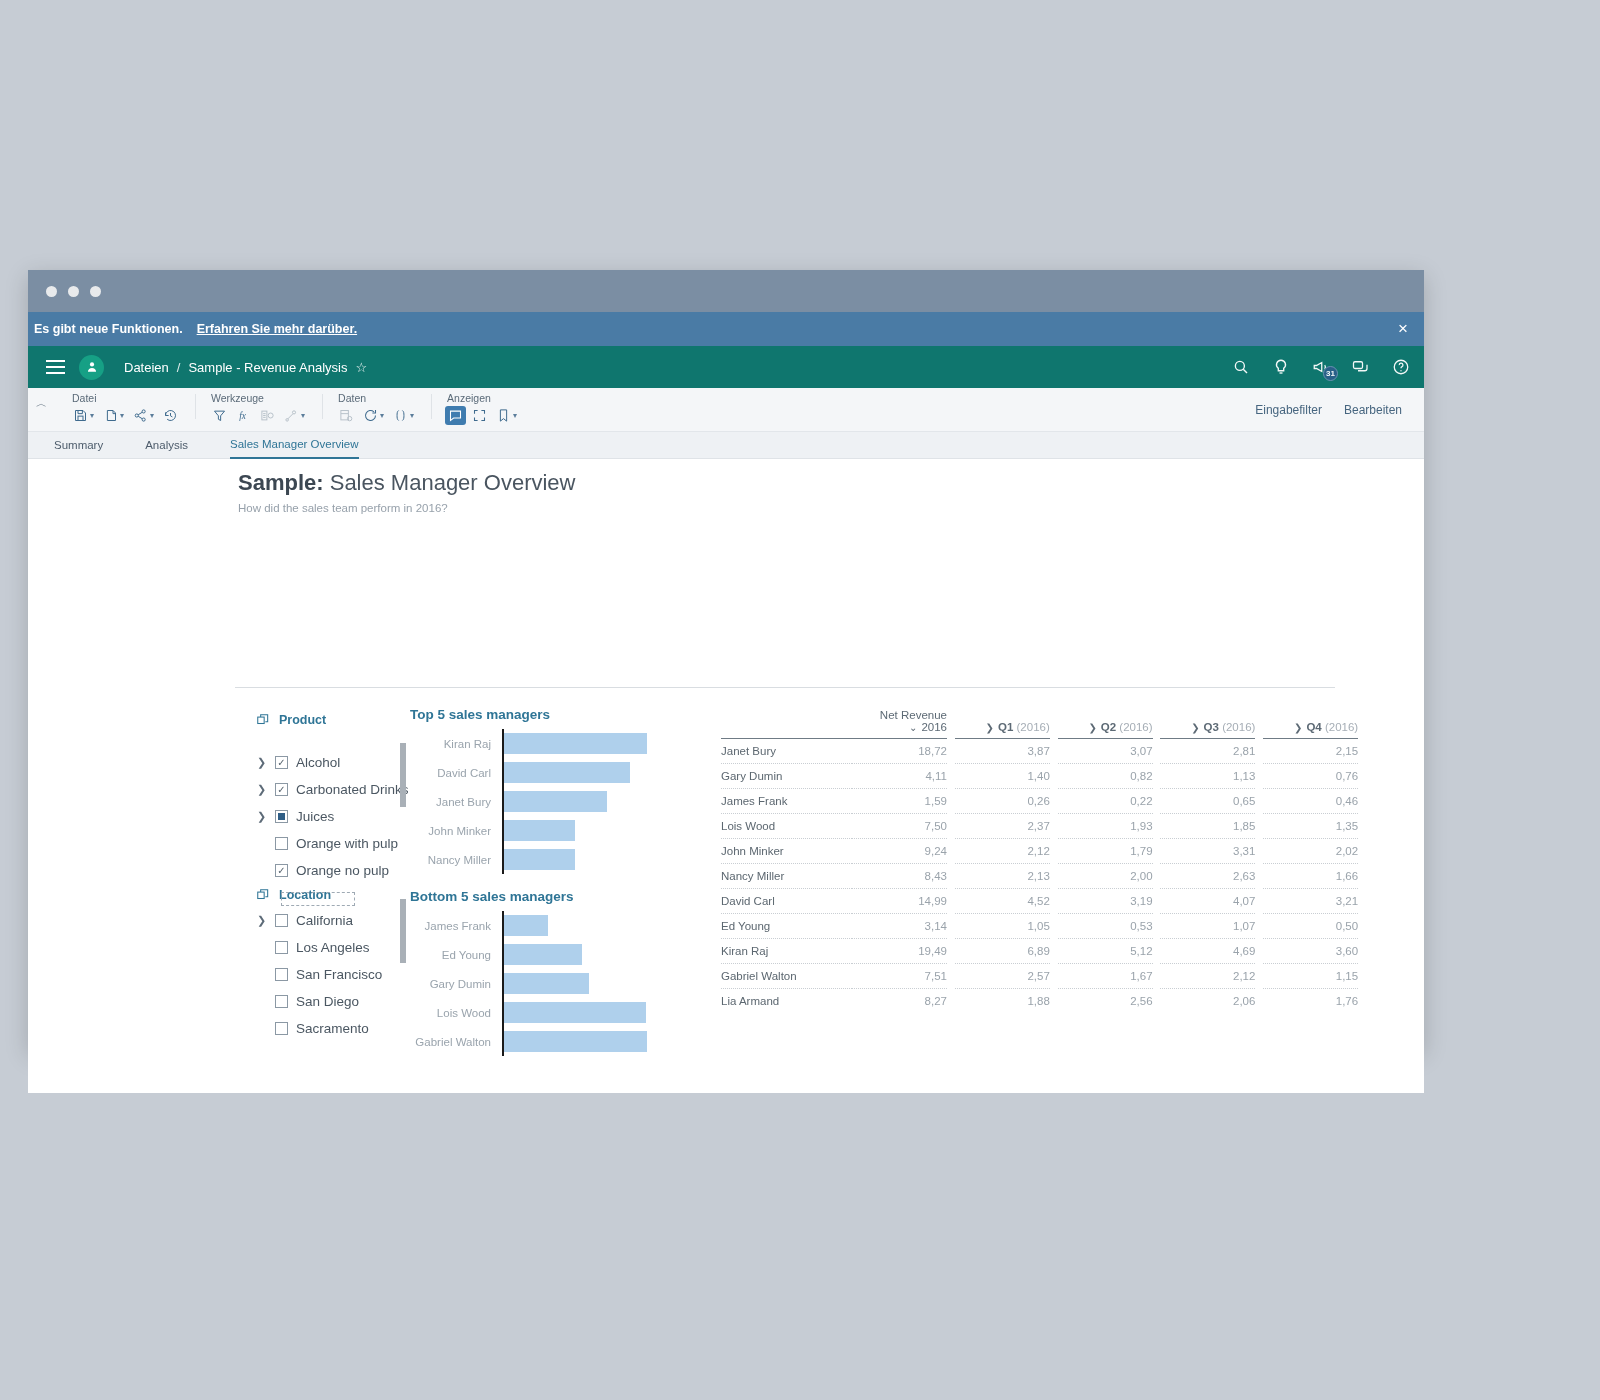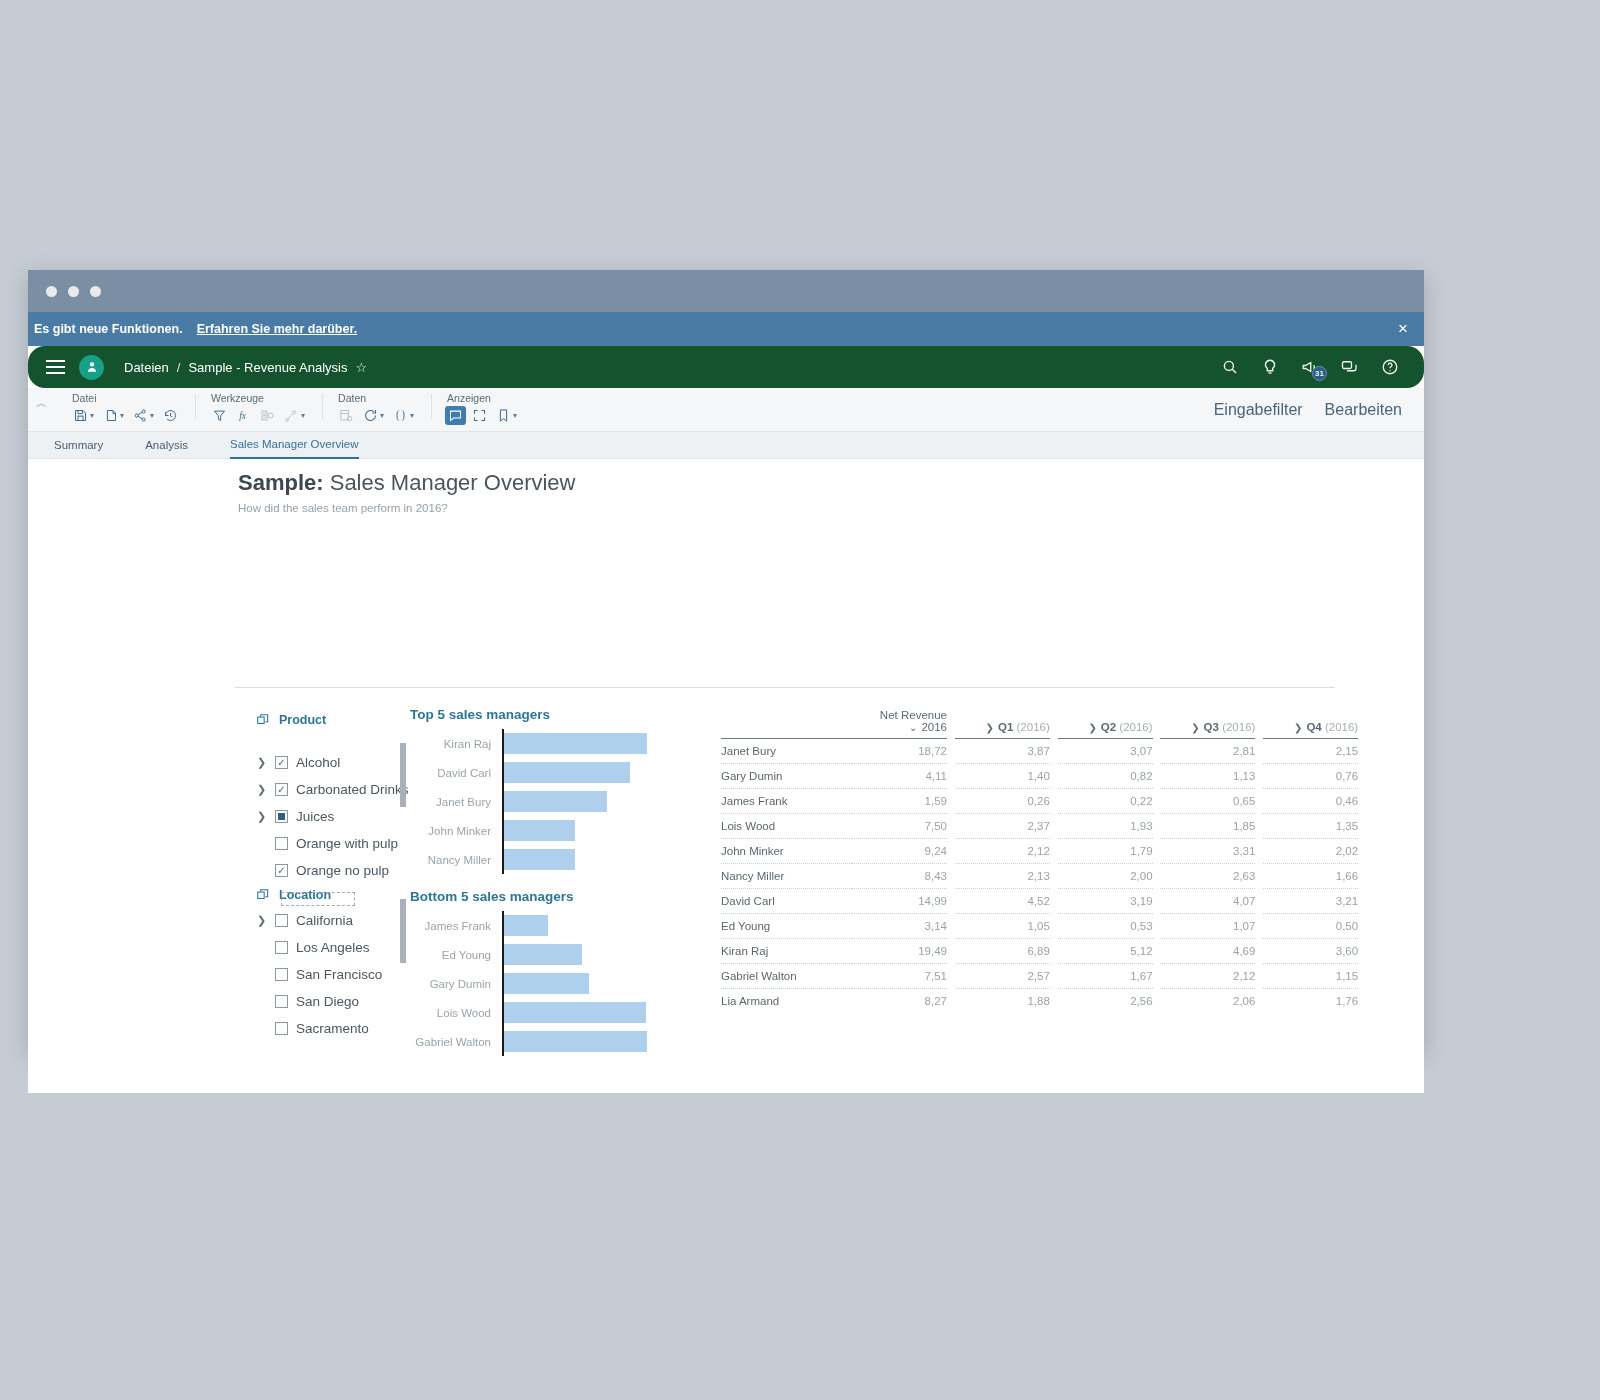--- a/index.html
+++ b/index.html
@@ -28,23 +28,23 @@
     height: 34px; background: #4a7ba5;
     display: flex; align-items: center; gap: 14px;
     padding: 0 10px 0 6px; color: #ffffff; font-size: 12.5px; font-weight: bold;
   }
   .banner .msg { margin-left: 0; }
   .banner .lnk { text-decoration: underline; color: #fff; cursor: pointer; font-weight: bold;}
   .banner .x { margin-left: auto; font-size: 17px; font-weight: normal; cursor: pointer; padding-right: 6px;}
 
   
   .shellbar {
-    height: 42px; background: #14532d;
-    display: flex; align-items: center; padding: 0 25px 0 18px;
-    color: #ffffff; font-size: 13px; border-radius: 17px;
+    height: 42px; background: #0f766e;
+    display: flex; align-items: center; padding: 0 14px 0 18px;
+    color: #ffffff; font-size: 13px;
   }
   .hamburger { width: 19px; height: 14px; position: relative; cursor:pointer; margin-right: 14px;}
   .hamburger i { position: absolute; left: 0; width: 19px; height: 2px; background: #fff; }
   .hamburger i:nth-child(1) { top: 0; }
   .hamburger i:nth-child(2) { top: 6px; }
   .hamburger i:nth-child(3) { top: 12px; }
   .avatar {
     width: 25px; height: 25px; border-radius: 50%; background: #16a085;
     display:flex; align-items:center; justify-content:center; margin-right: 20px; cursor: pointer;
   }
@@ -81,21 +81,21 @@
     display: flex; align-items: center; gap: 2px; padding: 2px 3px;
     color: #3f6b8e; cursor: pointer; border-radius: 3px;
   }
   .ritem svg { width: 15px; height: 15px; display:block; }
   .ritem .car { font-size: 8px; color: #5c7e9b; }
   .ritem.disabled { color: #b9c3cb; cursor: default; }
   .ritem.active { background: #3f7caf; color: #fff; }
   .ritem.active svg { stroke: #fff; }
   .ribbon-right {
     margin-left: auto; display: flex; align-items: center; gap: 22px;
-    padding-right: 22px; align-self: center; font-size: 16px; color: #46657f;
+    padding-right: 22px; align-self: center; font-size: 12px; color: #46657f;
   }
   .ribbon-right span { cursor: pointer; }
 
   
   .tabbar {
     height: 27px; background: #eef1f4; border-bottom: 1px solid #dfe3e7;
     display: flex; align-items: center; padding-left: 26px; gap: 42px; font-size: 11.5px;
   }
   .tab { color: #4d5c6b; cursor: pointer; height: 27px; display: flex; align-items: center; }
   .tab.sel { color: #2f7596; border-bottom: 2px solid #2f7596; font-weight: normal; }

